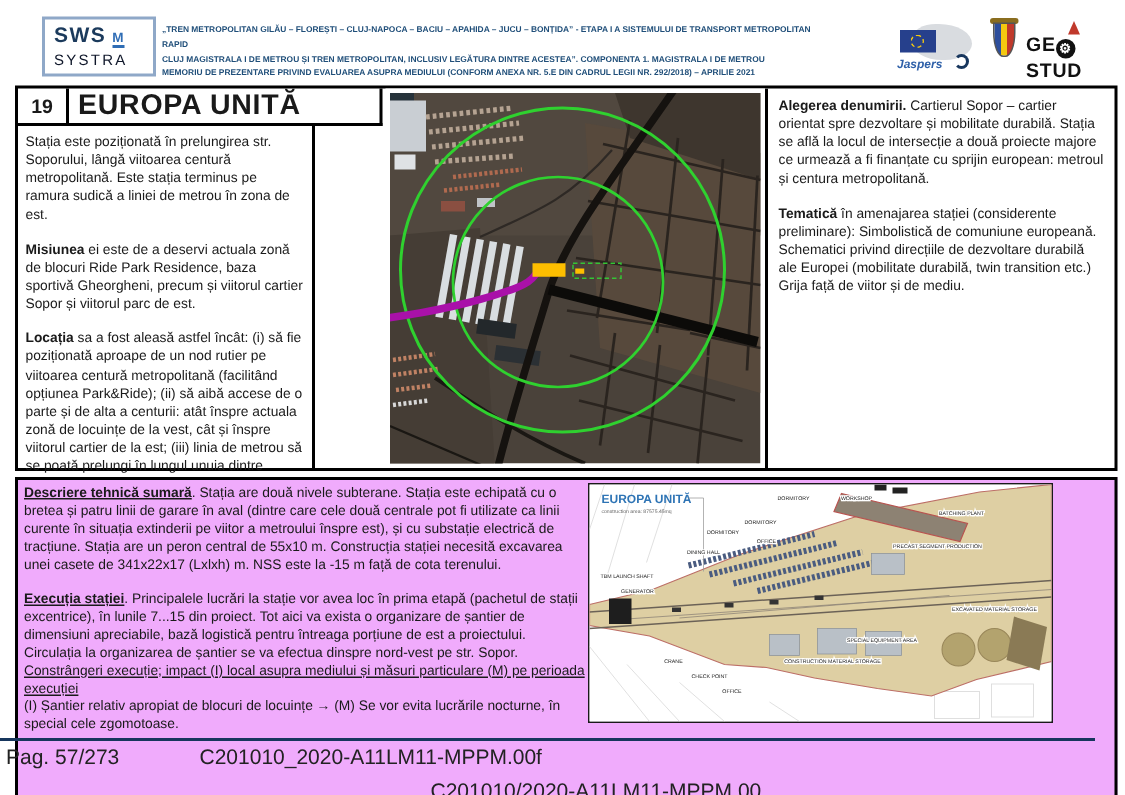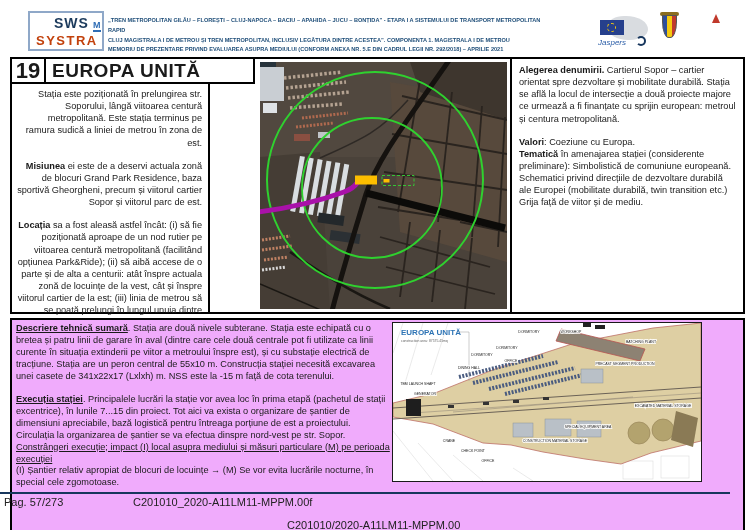--- a/index.html
+++ b/index.html
@@ -6,66 +6,66 @@
   html,body { background:#fff; }
   .page {
     position:relative; width:750px; height:530px; background:#fff;
     font-family:"Liberation Sans", sans-serif; color:#1a1a1a; overflow:hidden;
   }
   
   .logo-box {
     position:absolute; left:28px; top:11px; width:76px; height:40px;
     border:2px solid #8fa8c8; background:#fff; padding:3px 6px;
   }
-  .logo-sws { font-size:14px; font-weight:bold; color:#1b3a5c; letter-spacing:1px; line-height:15px;margin-left:18px; }
+  .logo-sws { font-size:14px; font-weight:bold; color:#1b3a5c; letter-spacing:1px; line-height:15px; }
   .logo-m { font-size:9px; font-weight:bold; color:#2f6db5; border-bottom:2px solid #2f6db5; margin-left:4px; }
-  .logo-systra { font-size:13px; font-weight:bold; color:#c2410c; letter-spacing:1.5px; line-height:15px; }
+  .logo-systra { font-size:10px; font-weight:normal; color:#0f172a; letter-spacing:1.5px; line-height:15px; }
   .header-text {
     position:absolute; left:108px; top:16px; width:450px;
     font-size:5.6px; font-weight:bold; color:#1f4e79; line-height:1.75;
   }
   .hlogos { position:absolute; top:14px; }
   .eu-wrap { left:594px; width:56px; }
   .eu-blob { position:absolute; left:14px; top:2px; width:40px; height:24px; background:#d9dce0; border-radius:40% 55% 45% 50%; }
   .eu-flag { position:absolute; left:6px; top:6px; width:24px; height:15px; background:#26408c; }
   .eu-stars { position:absolute; left:7px; top:2.5px; width:9px; height:9px; border:1px dashed #f4c910; border-radius:50%; }
-  .jaspers { position:absolute; left:4px; top:24px; font-size:8px; font-weight:normal; font-style:italic; color:#2d5fa8; }
+  .jaspers { position:absolute; left:4px; top:24px; font-size:8px; font-weight:bold; font-style:italic; color:#2d5fa8; }
   .jaspers-swoosh { position:absolute; left:42px; top:22px; width:10px; height:10px; border:2px solid #17365d; border-radius:50%; border-left-color:transparent; }
   .shield { position:absolute; left:662px; top:15px; width:15px; height:23px;
     background:linear-gradient(90deg,#2d4e9c 33%,#f4c910 33%,#f4c910 66%,#c0392b 66%);
     border:1px solid #555; border-radius:0 0 45% 45%/0 0 70% 70%; }
   .shield-top { position:absolute; left:660px; top:12px; width:19px; height:4px; background:#8a6d1f; border-radius:2px; }
   .geostud { position:absolute; left:684px; top:22px; font-size:13px; font-weight:bold; color:#111; letter-spacing:0.5px; }
   .geo-gear { display:inline-block; width:13px; height:13px; background:#111; color:#fff; border-radius:50%;
     font-size:9px; line-height:13px; text-align:center; vertical-align:-1px; }
   .geo-derrick { position:absolute; left:712px; top:14px; width:0; height:0;
     border-left:4px solid transparent; border-right:4px solid transparent; border-bottom:9px solid #c0392b; }
   
   .top-table { position:absolute; left:10px; top:57px; width:735px; height:257px; border:2px solid #000; background:#fff; }
   .cell-number { position:absolute; left:0; top:0; width:34px; height:25px; border-right:2px solid #000; border-bottom:2px solid #000;
-    font-size:22px; text-align:center; line-height:24px; font-weight:bold; }
+    font-size:13px; text-align:center; line-height:24px; font-weight:bold; }
   .cell-title { position:absolute; left:34px; top:0; width:209px; height:25px; border-right:2px solid #000; border-bottom:2px solid #000;
     font-size:19px; font-weight:bold; letter-spacing:0.5px; line-height:24px; padding-left:6px; }
   .cell-left-text { position:absolute; left:0; top:25px; width:198px; height:228px; border-right:2px solid #000;
-    padding:4px 6px 0 5px; font-size:9.2px; line-height:1.32;text-align:right; }
+    padding:4px 6px 0 5px; font-size:9.2px; line-height:1.32; }
   .cell-left-text p, .cell-right-text p { margin-bottom:11px; }
   .cell-map { position:absolute; left:245px; top:0; width:255px; height:253px; border-right:2px solid #000; padding:3px; background:#fff; }
   .cell-map svg { display:block; width:247px; height:247px; }
   .cell-right-text { position:absolute; left:500px; top:0; width:231px; height:253px; padding:5px 6px 0 7px; font-size:9.2px; line-height:1.32;border-radius:18px; }
   .tight { margin-bottom:0 !important; }
   
   .bottom-table { position:absolute; left:10px; top:318px; width:735px; height:220px; border:2px solid #000; background:#f0abfc; }
   .bottom-text { position:absolute; left:4px; top:3px; width:374px; font-size:9.2px; line-height:1.3; }
   .bottom-text p { margin-bottom:11px; }
   .u { text-decoration:underline; }
   .site-plan { position:absolute; left:380px; top:2px; width:310px; height:160px; border:1px solid #1a1a1a; background:#fff; }
   .site-plan svg { display:block; width:308px; height:158px; }
   
   .footer-rule { position:absolute; left:0; top:492px; width:730px; border-top:2px solid #17365d; }
-  .footer { position:absolute; top:496px; font-size:11px; color:#222; }
+  .footer { position:absolute; top:496px; font-size:14px; color:#222; }
   .f-page { left:4px; } .f-code1 { left:133px;text-align:center; } .f-code2 { left:287px;margin-top:23px; }
 </style>
 </head>
 <body>
 
 <div class="page">
 
   <div class="logo-box">
     <div class="logo-sws"><span>SWS</span><span class="logo-m">M</span></div>
     <div class="logo-systra">SYSTRA</div>
@@ -80,29 +80,30 @@
   <div class="hlogos eu-wrap" style="position:absolute;left:594px;top:14px;width:58px;height:38px;">
     <div class="eu-blob"></div>
     <div class="eu-flag">
         <div class="eu-stars"></div>
       </div>
     <div class="jaspers">Jaspers</div>
     <div class="jaspers-swoosh"></div>
   </div>
   <div class="shield-top"></div>
   <div class="shield"></div>
+  <div class="geostud"><span>GE</span><span class="geo-gear">⚙</span><span>STUD</span></div>
   <div class="geo-derrick"></div>
 
   <div class="top-table">
     <div class="cell-number">19</div>
     <div class="cell-title">EUROPA UNITĂ</div>
 
     <div class="cell-left-text">
       <p>Stația este poziționată în prelungirea str. Soporului, lângă viitoarea centură metropolitană. Este stația terminus pe ramura sudică a liniei de metrou în zona de est.</p>
-      <p><b>Misiunea</b><span> ei este de a deservi actuala zonă de blocuri Grand Park Residence, baza sportivă Gheorgheni, precum și viitorul cartier Sopor și viitorul parc de est.</span></p>
+      <p><b>Misiunea</b><span> ei este de a deservi actuala zonă de blocuri Ride Park Residence, baza sportivă Gheorgheni, precum și viitorul cartier Sopor și viitorul parc de est.</span></p>
       <p><b>Locația</b><span> sa a fost aleasă astfel încât: (i) să fie poziționată aproape de un nod rutier pe viitoarea centură metropolitană (facilitând opțiunea Park&amp;Ride); (ii) să aibă accese de o parte și de alta a centurii: atât înspre actuala zonă de locuințe de la vest, cât și înspre viitorul cartier de la est; (iii) linia de metrou să se poată prelungi în lungul unuia dintre coridoarele rutiere (străjuit de o bandă de vegetație la nord) prevăzut în PUZ al cartierului Sopor.</span></p>
     </div>
 
     <div class="cell-map">
       <svg viewBox="0 0 247 247">
         <rect width="247" height="247" fill="#4a423a"></rect>
         <rect x="0" y="0" width="247" height="95" fill="#51483f"></rect>
         <polygon points="130,20 247,40 247,200 140,170" fill="#57493c"></polygon>
         <polygon points="150,0 247,0 247,58 160,30" fill="#3e362e"></polygon>
         <polygon points="0,95 60,90 70,250 0,250" fill="#453d35"></polygon>
@@ -169,21 +170,20 @@
 
         <path d="M-2,150 C30,146 62,138 84,130 C92,127 95,124 97,121" stroke="#a911a9" stroke-width="5" fill="none" stroke-linecap="round"></path>
         <rect x="95" y="113.5" width="22" height="9" fill="#fdbe00"></rect>
         <rect x="123.5" y="117" width="6" height="3.5" fill="#fdbe00"></rect>
         <rect x="122" y="113.5" width="32" height="10" fill="none" stroke="#35c435" stroke-width="1" stroke-dasharray="3,2"></rect>
       </svg>
     </div>
 
     <div class="cell-right-text">
       <p><b>Alegerea denumirii.</b><span> Cartierul Sopor – cartier orientat spre dezvoltare și mobilitate durabilă. Stația se află la locul de intersecție a două proiecte majore ce urmează a fi finanțate cu sprijin european: metroul și centura metropolitană.</span></p>
-      <p class="tight"><b>Valori</b><span>: Coeziune cu Europa.</span></p>
       <p><b>Tematică</b><span> în amenajarea stației (considerente preliminare): Simbolistică de comuniune europeană. Schematici privind direcțiile de dezvoltare durabilă ale Europei (mobilitate durabilă, twin transition etc.) Grija față de viitor și de mediu.</span></p>
     </div>
   </div>
 
   <div class="bottom-table">
     <div class="bottom-text">
       <p><b class="u">Descriere tehnică sumară</b><span>. Stația are două nivele subterane. Stația este echipată cu o bretea și patru linii de garare în aval (dintre care cele două centrale pot fi utilizate ca linii curente în situația extinderii pe viitor a metroului înspre est), și cu substație electrică de tracțiune. Stația are un peron central de 55x10 m. Construcția stației necesită excavarea unei casete de 341x22x17 (Lxlxh) m. NSS este la -15 m față de cota terenului.</span></p>
       <p class="tight"><b class="u">Execuția stației</b><span>. Principalele lucrări la stație vor avea loc în prima etapă (pachetul de stații excentrice), în lunile 7...15 din proiect. Tot aici va exista o organizare de șantier de dimensiuni apreciabile, bază logistică pentru întreaga porțiune de est a proiectului. Circulația la organizarea de șantier se va efectua dinspre nord-vest pe str. Sopor.</span></p>
       <p class="tight u">Constrângeri execuție; impact (I) local asupra mediului și măsuri particulare (M) pe perioada execuției</p>
       <p>(I) Șantier relativ apropiat de blocuri de locuințe → (M) Se vor evita lucrările nocturne, în special cele zgomotoase.</p>

